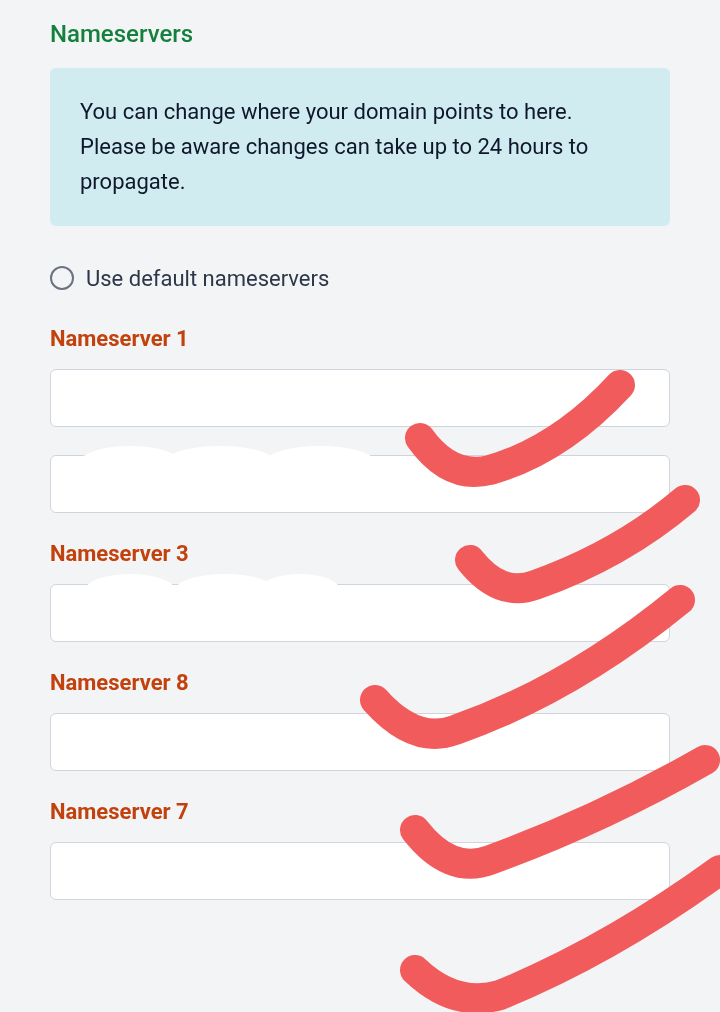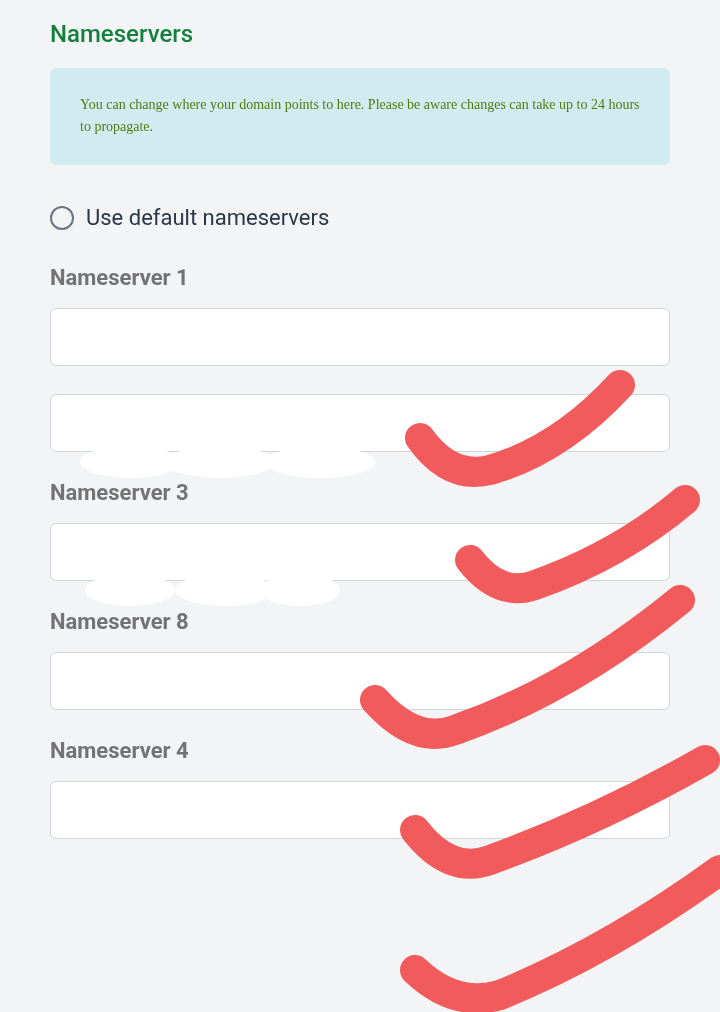--- a/index.html
+++ b/index.html
@@ -22,31 +22,30 @@
       color: #15803d;
       margin-bottom: 20px;
     }
     .info-box {
       background: #d1ecf1;
       border-radius: 6px;
       padding: 26px 30px;
       margin-bottom: 40px;
     }
     .info-box p {
-      font-size: 14px;
+      font-size: 22px;
       line-height: 1.6;
-      color: #4d7c0f;
-      font-family: Liberation Serif, serif;
+      color: #0f172a;
     }
     .radio-group {
       margin-bottom: 35px;
     }
     .radio-row {
       display: flex;
-      align-items: flex-end;
+      align-items: center;
       margin-bottom: 18px;
     }
     .radio-circle {
       width: 24px;
       height: 24px;
       border: 2px solid #6b7280;
       border-radius: 50%;
       margin-right: 12px;
       display: flex;
       align-items: center;
@@ -68,21 +67,21 @@
       font-size: 22px;
       color: #2d3748;
       cursor: pointer;
     }
     .field-group {
       margin-bottom: 28px;
     }
     .field-label {
       font-size: 22px;
       font-weight: 700;
-      color: #737373;
+      color: #c2410c;
       margin-bottom: 18px;
       display: block;
     }
     .text-input {
       width: 100%;
       height: 58px;
       padding: 14px 20px;
       font-size: 20px;
       color: #4a5568;
       background: #ffffff;
@@ -126,21 +125,21 @@
   <label class="field-label">Nameserver 3</label>
   <input type="text" class="text-input" value="" style="">
 </div>
 
 <div class="field-group">
   <label class="field-label">Nameserver 8</label>
   <input type="text" class="text-input" value="" style="">
 </div>
 
 <div class="field-group">
-  <label class="field-label">Nameserver 4</label>
+  <label class="field-label">Nameserver 7</label>
   <input type="text" class="text-input" value="" style="">
 </div>
 
 <svg class="overlay" width="720" height="1012">
   <ellipse cx="130" cy="462" rx="50" ry="16" fill="#ffffff"></ellipse>
   <ellipse cx="220" cy="462" rx="55" ry="16" fill="#ffffff"></ellipse>
   <ellipse cx="320" cy="462" rx="55" ry="16" fill="#ffffff"></ellipse>
   <ellipse cx="130" cy="590" rx="45" ry="16" fill="#ffffff"></ellipse>
   <ellipse cx="225" cy="590" rx="50" ry="16" fill="#ffffff"></ellipse>
   <ellipse cx="300" cy="590" rx="40" ry="16" fill="#ffffff"></ellipse>

